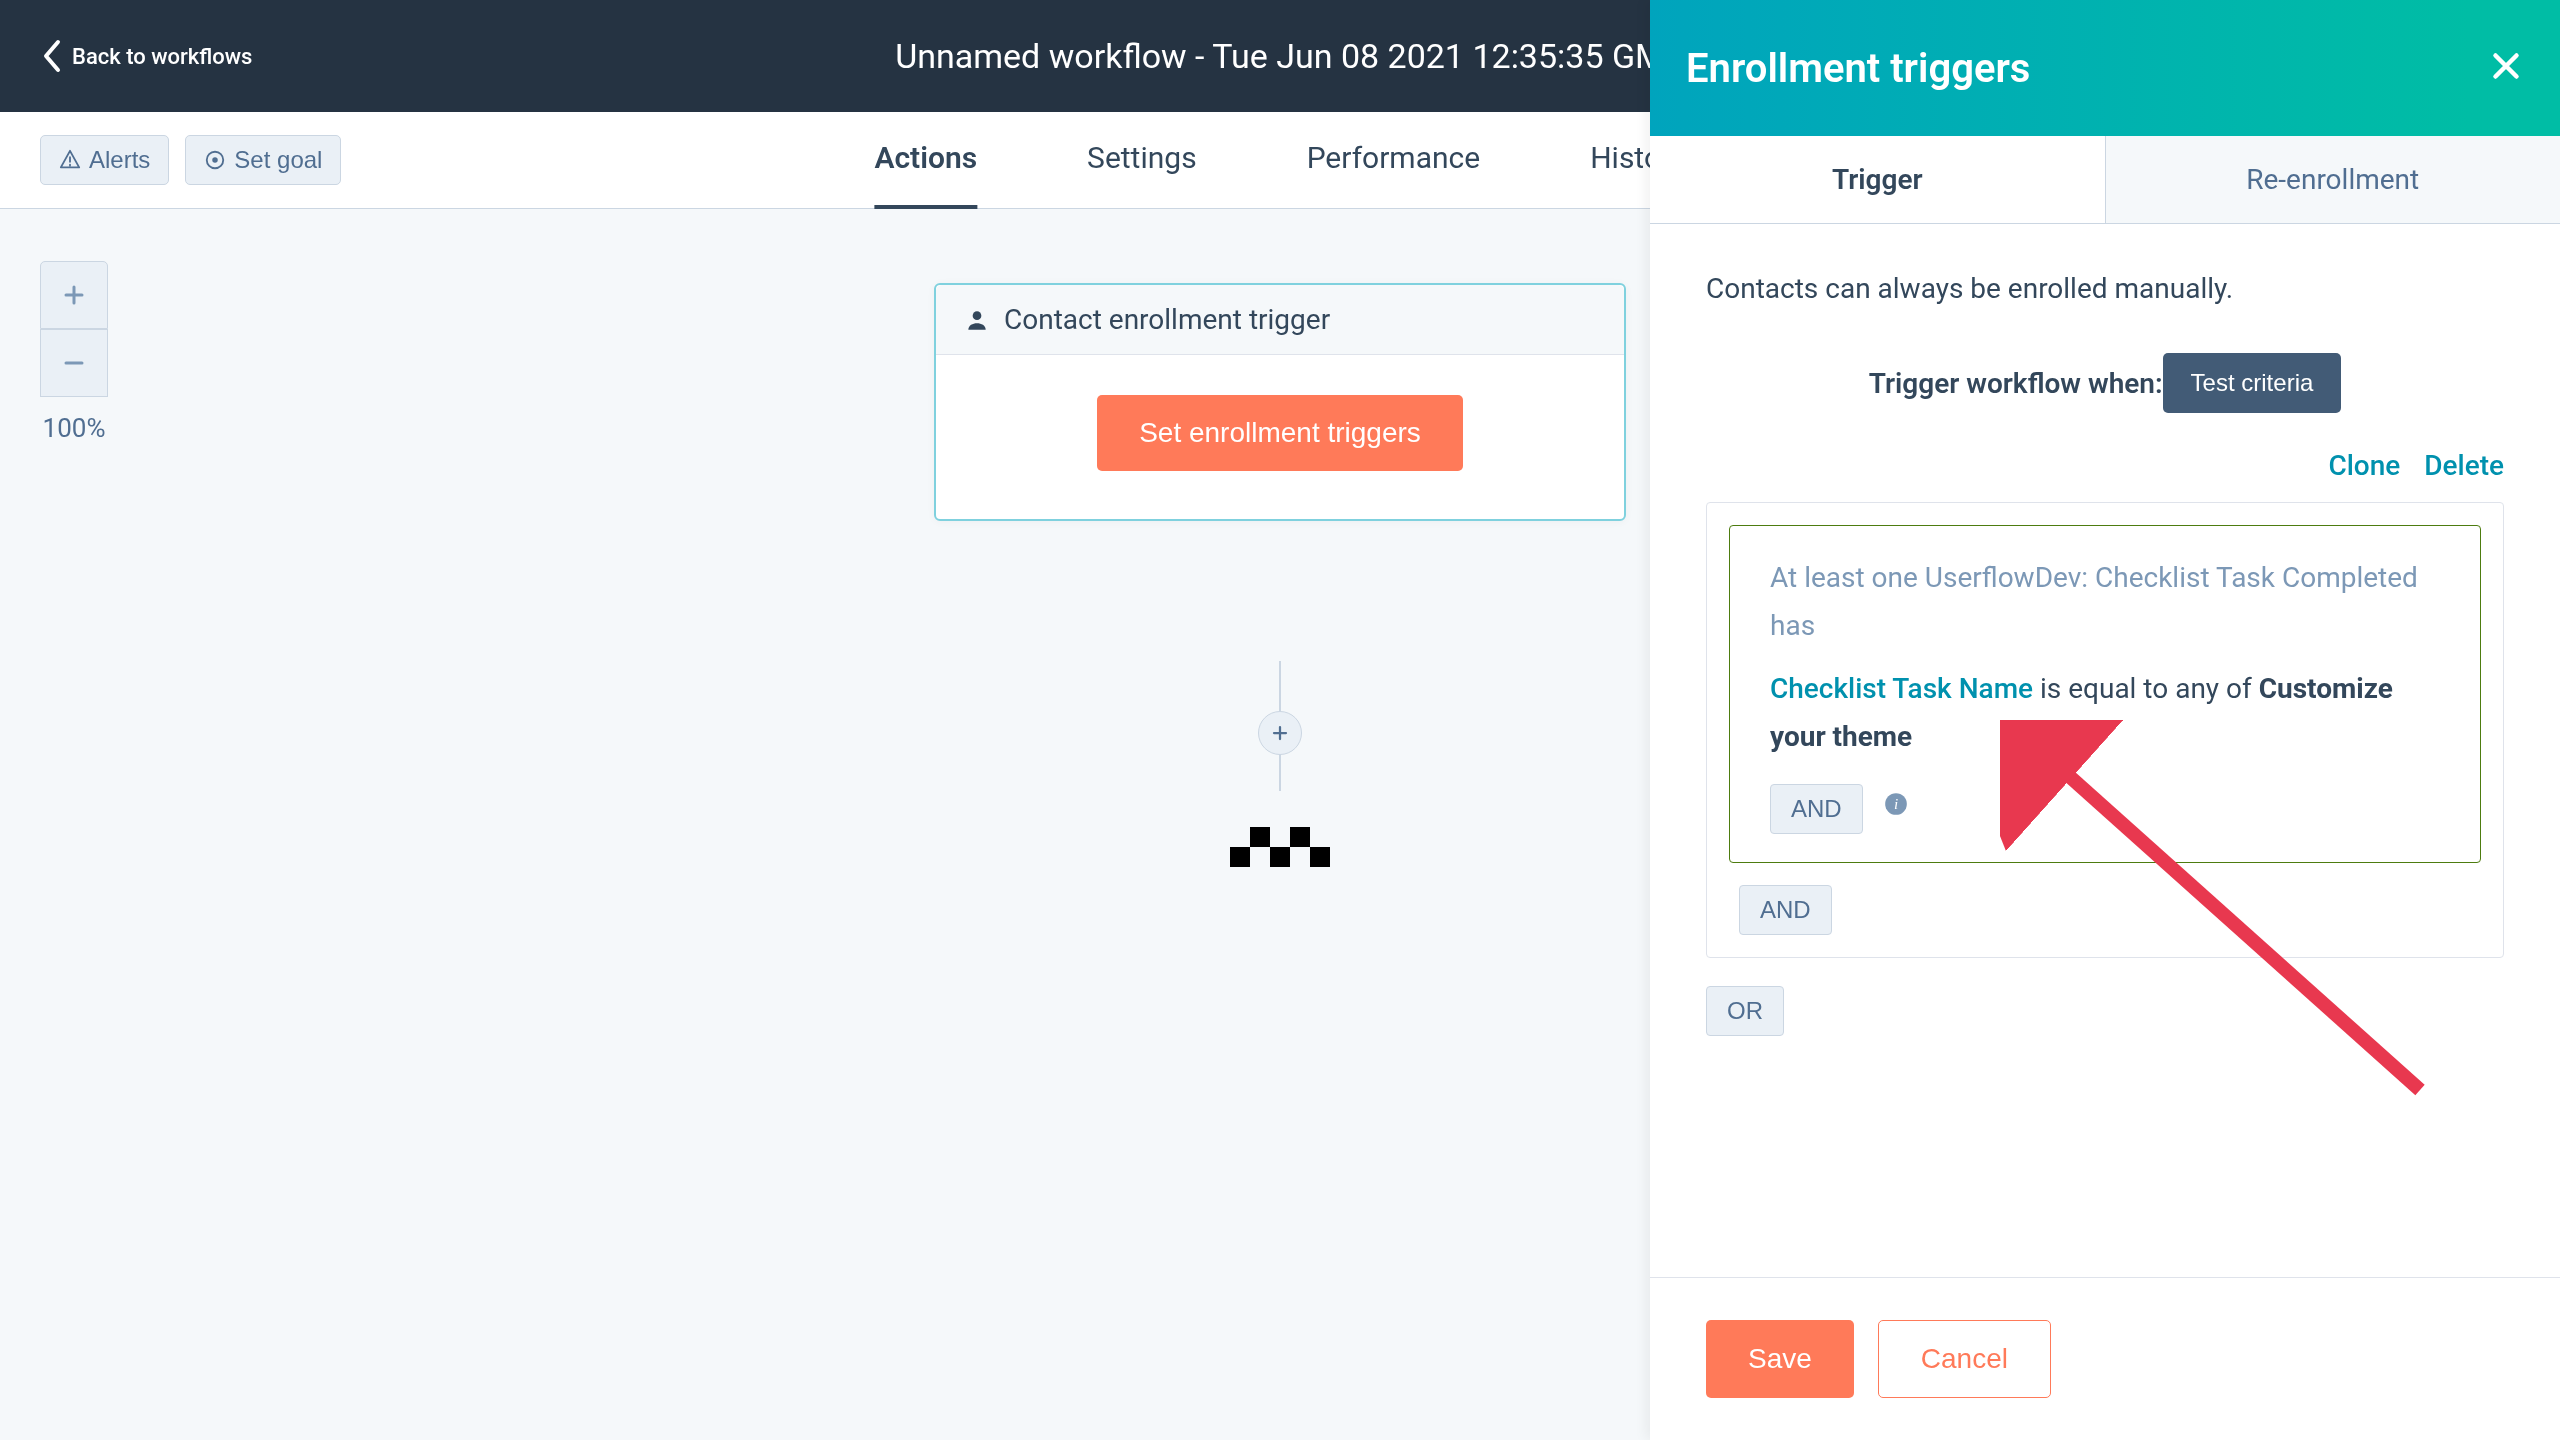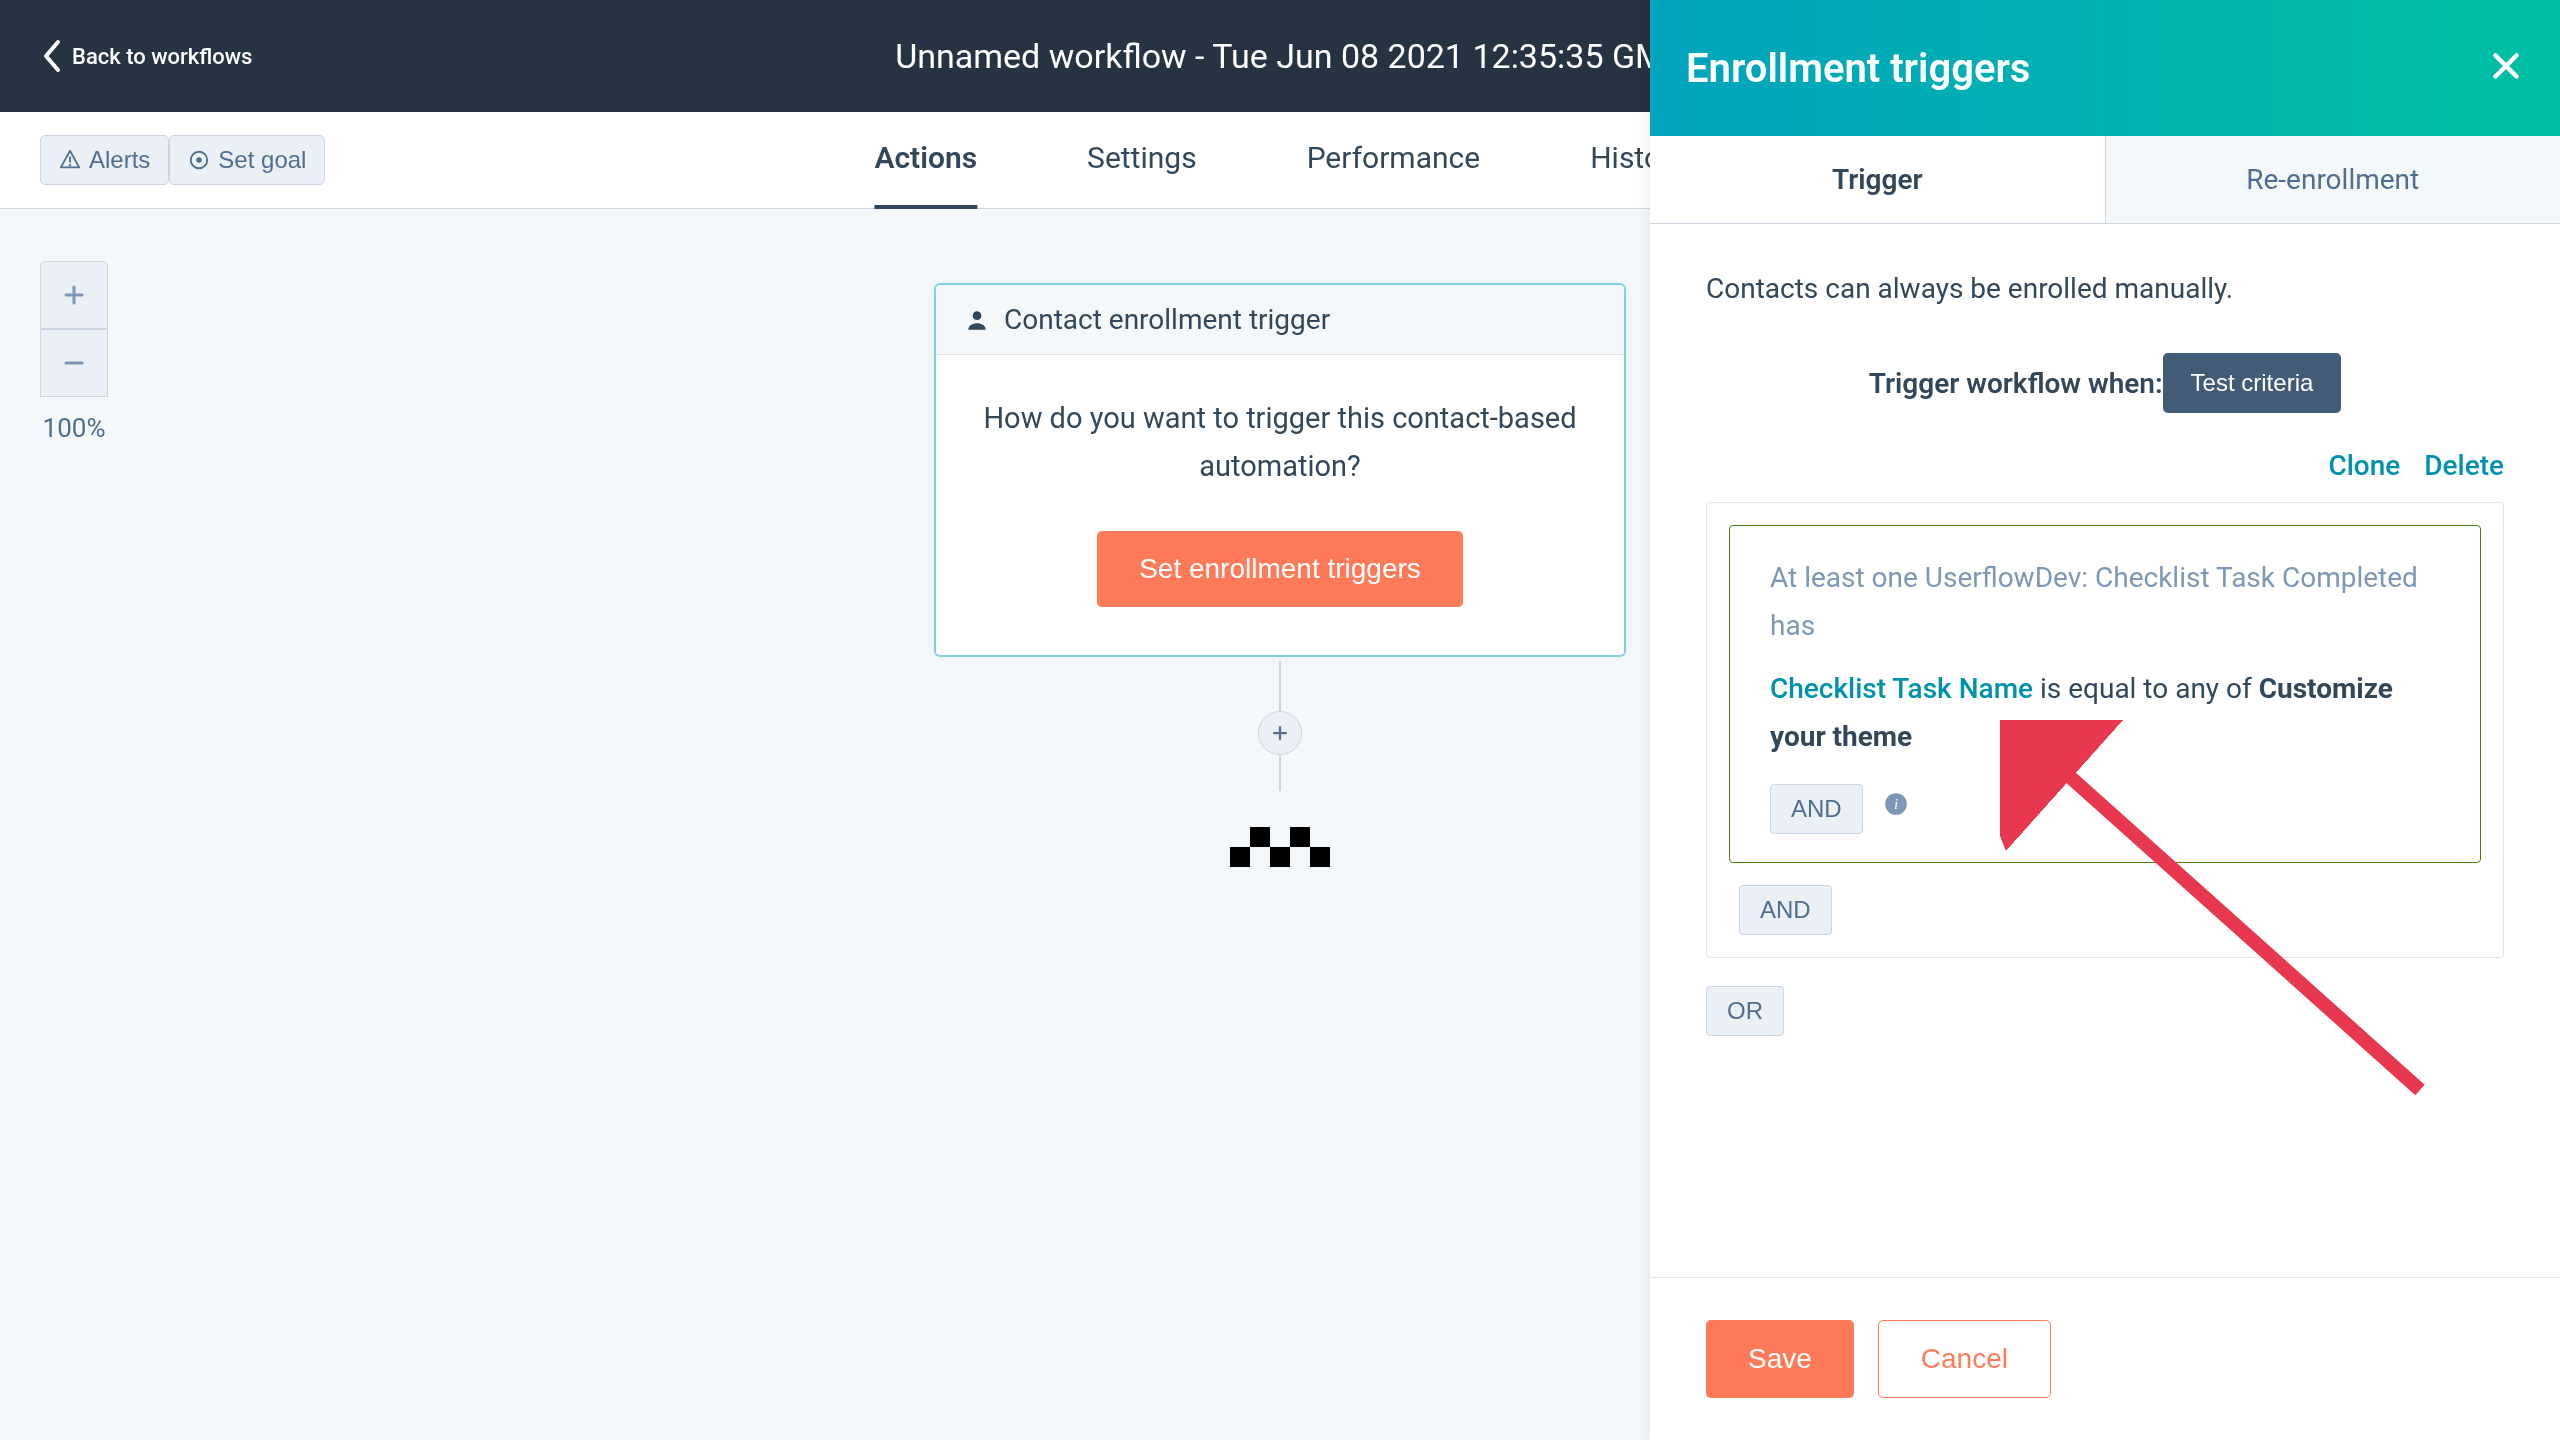--- a/index.html
+++ b/index.html
@@ -46,21 +46,21 @@
     
     .sub-toolbar {
       background: #fff;
       height: 97px;
       display: flex;
       align-items: center;
       padding: 0 40px;
       border-bottom: 1px solid #cbd6e2;
       position: relative;
     }
-    .toolbar-left { display: flex; }
+    .toolbar-left { display: flex; gap: 16px; }
     .small-btn {
       border: 1px solid #cbd6e2;
       background: #eaf0f6;
       color: #506e91;
       padding: 10px 18px;
       border-radius: 5px;
       font-size: 24px;
       display: flex;
       align-items: center;
       gap: 8px;
@@ -352,21 +352,20 @@
 
   <div class="enrollment-card">
     <div class="card-header">
       <svg width="26" height="26" viewBox="0 0 24 24" fill="#33475b">
           <circle cx="12" cy="8" r="4"></circle>
           <path d="M4 21c0-4 4-6 8-6s8 2 8 6"></path>
         </svg>
       <span>Contact enrollment trigger</span>
     </div>
     <div class="card-body">
-      <div class="card-prompt">How do you want to trigger this contact-based automation?</div>
       <button class="primary-btn">Set enrollment triggers</button>
     </div>
   </div>
 
   <div class="connector">
     <div class="vline"></div>
     <div class="add-node">
       <svg width="18" height="18" viewBox="0 0 24 24">
           <path d="M12 4v16M4 12h16" stroke="#506e91" stroke-width="3" stroke-linecap="round"></path>
         </svg>

